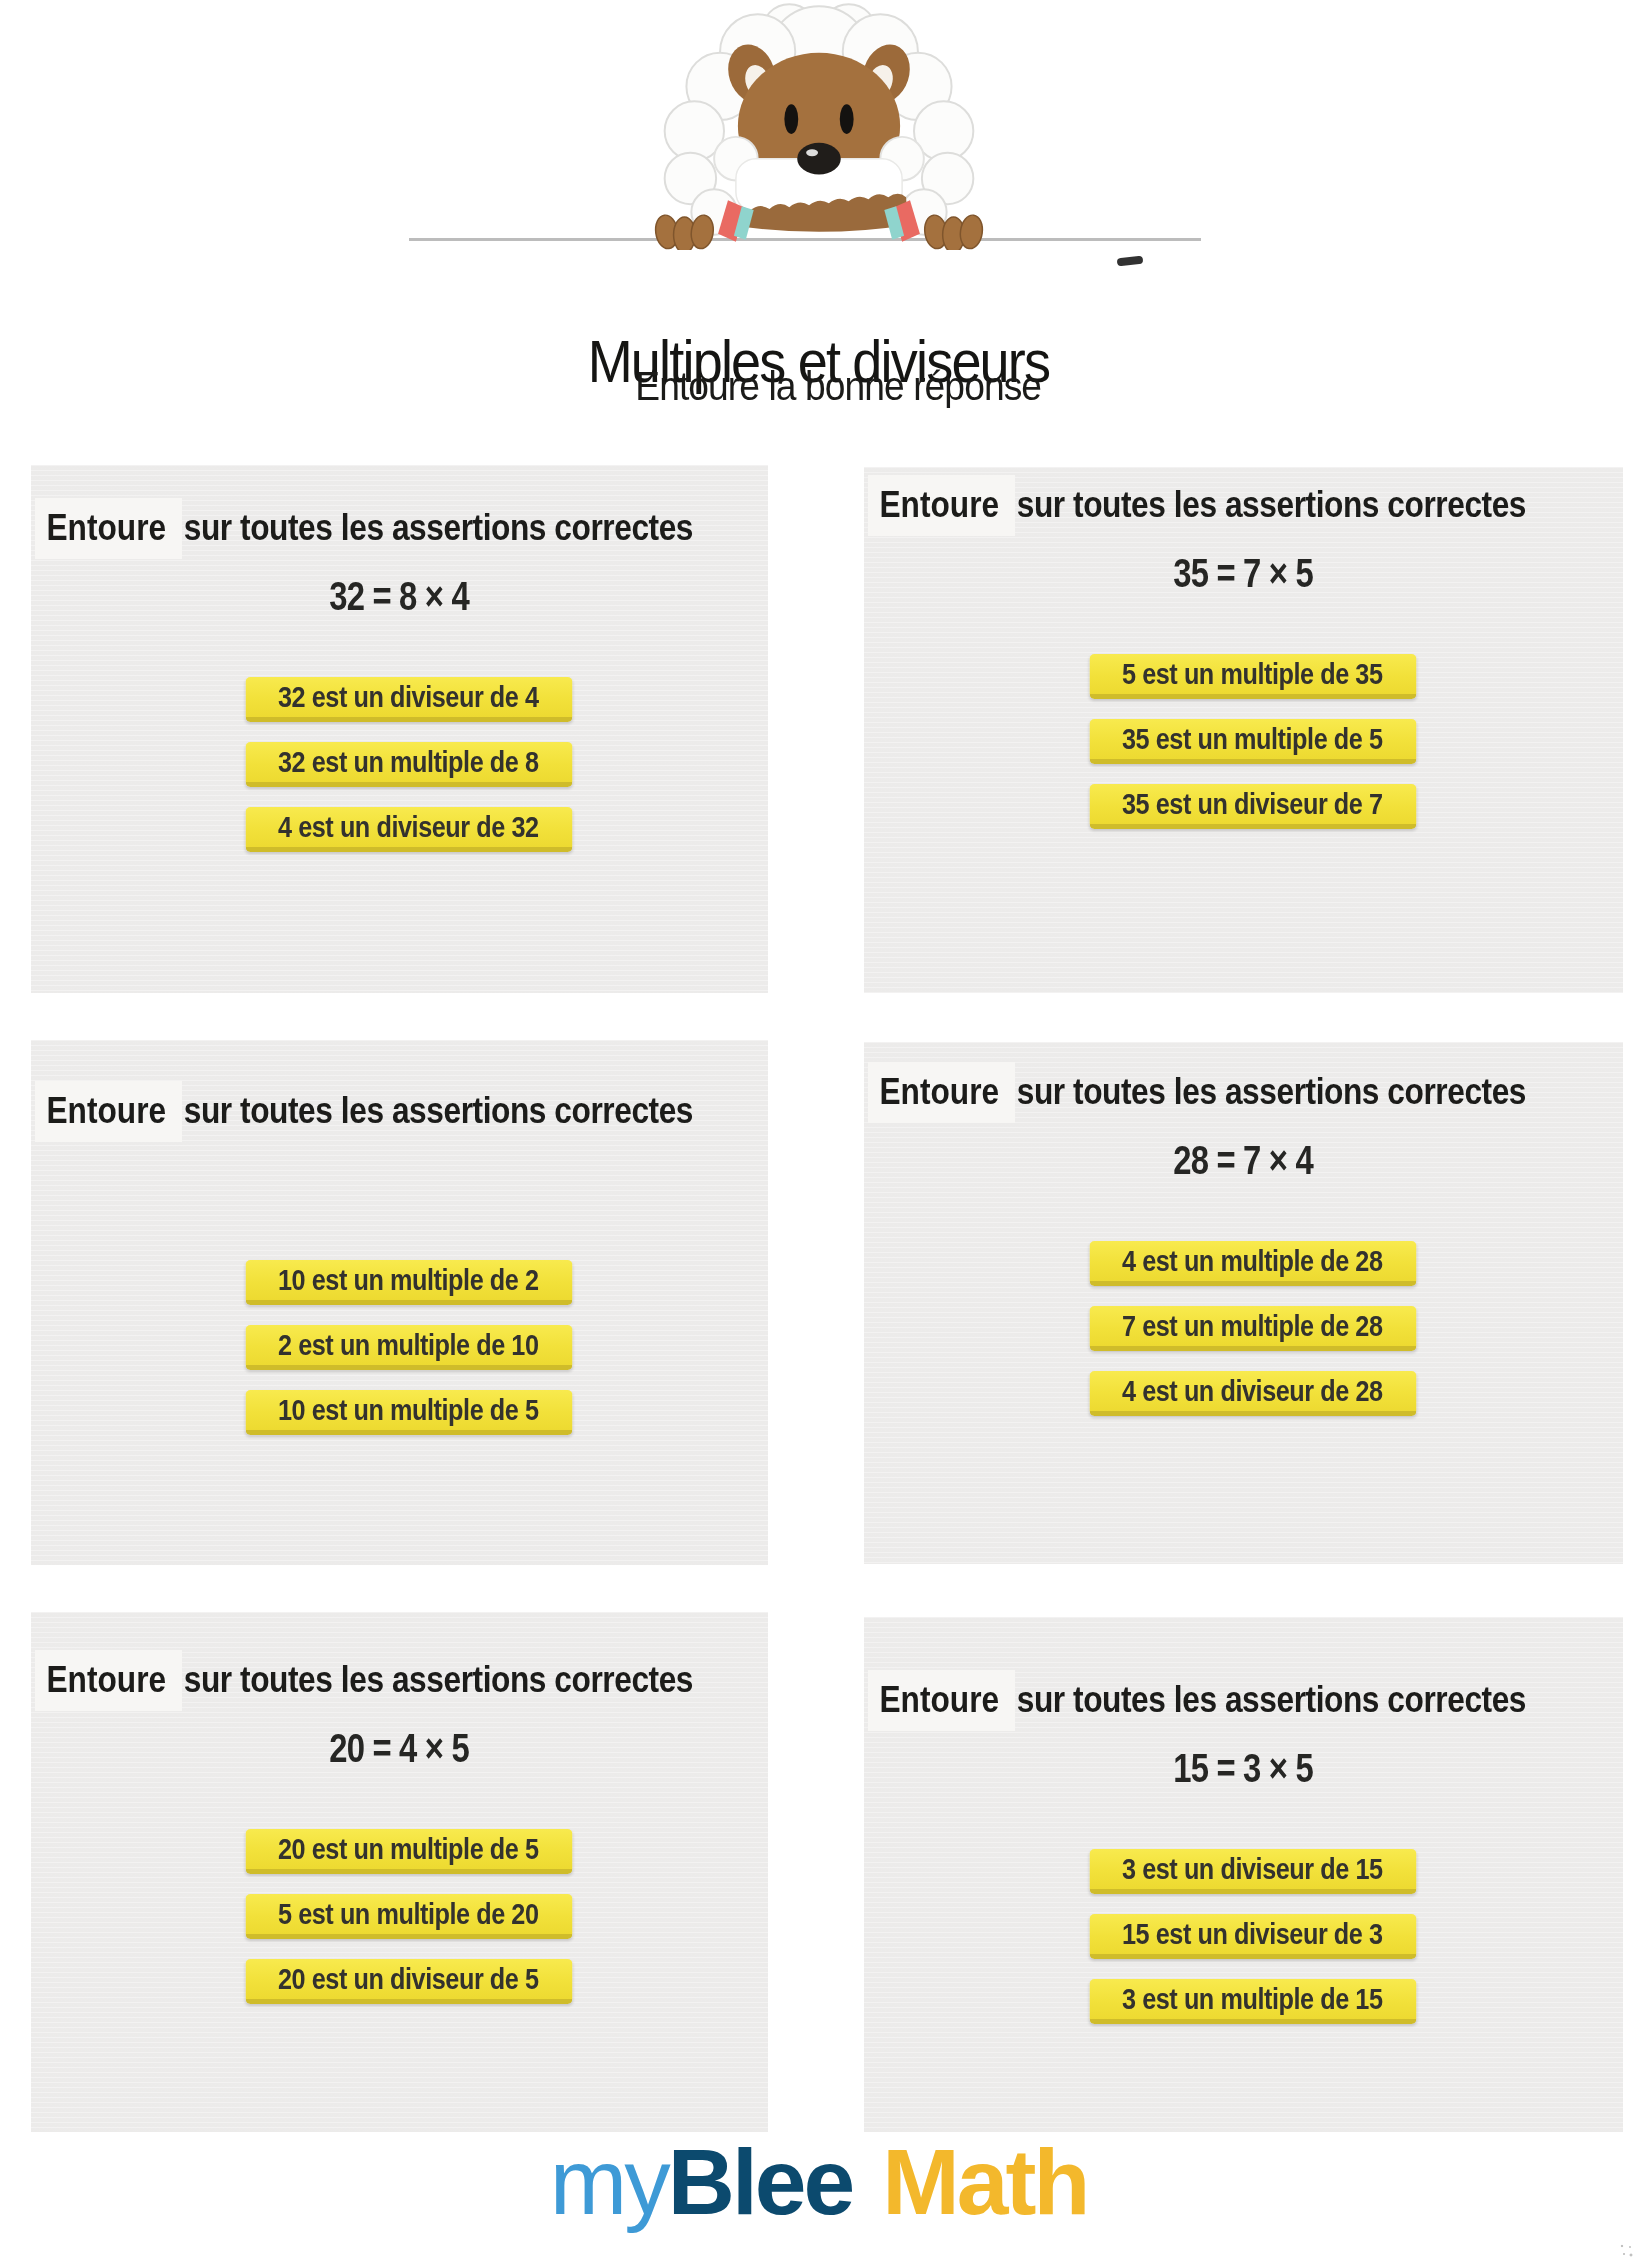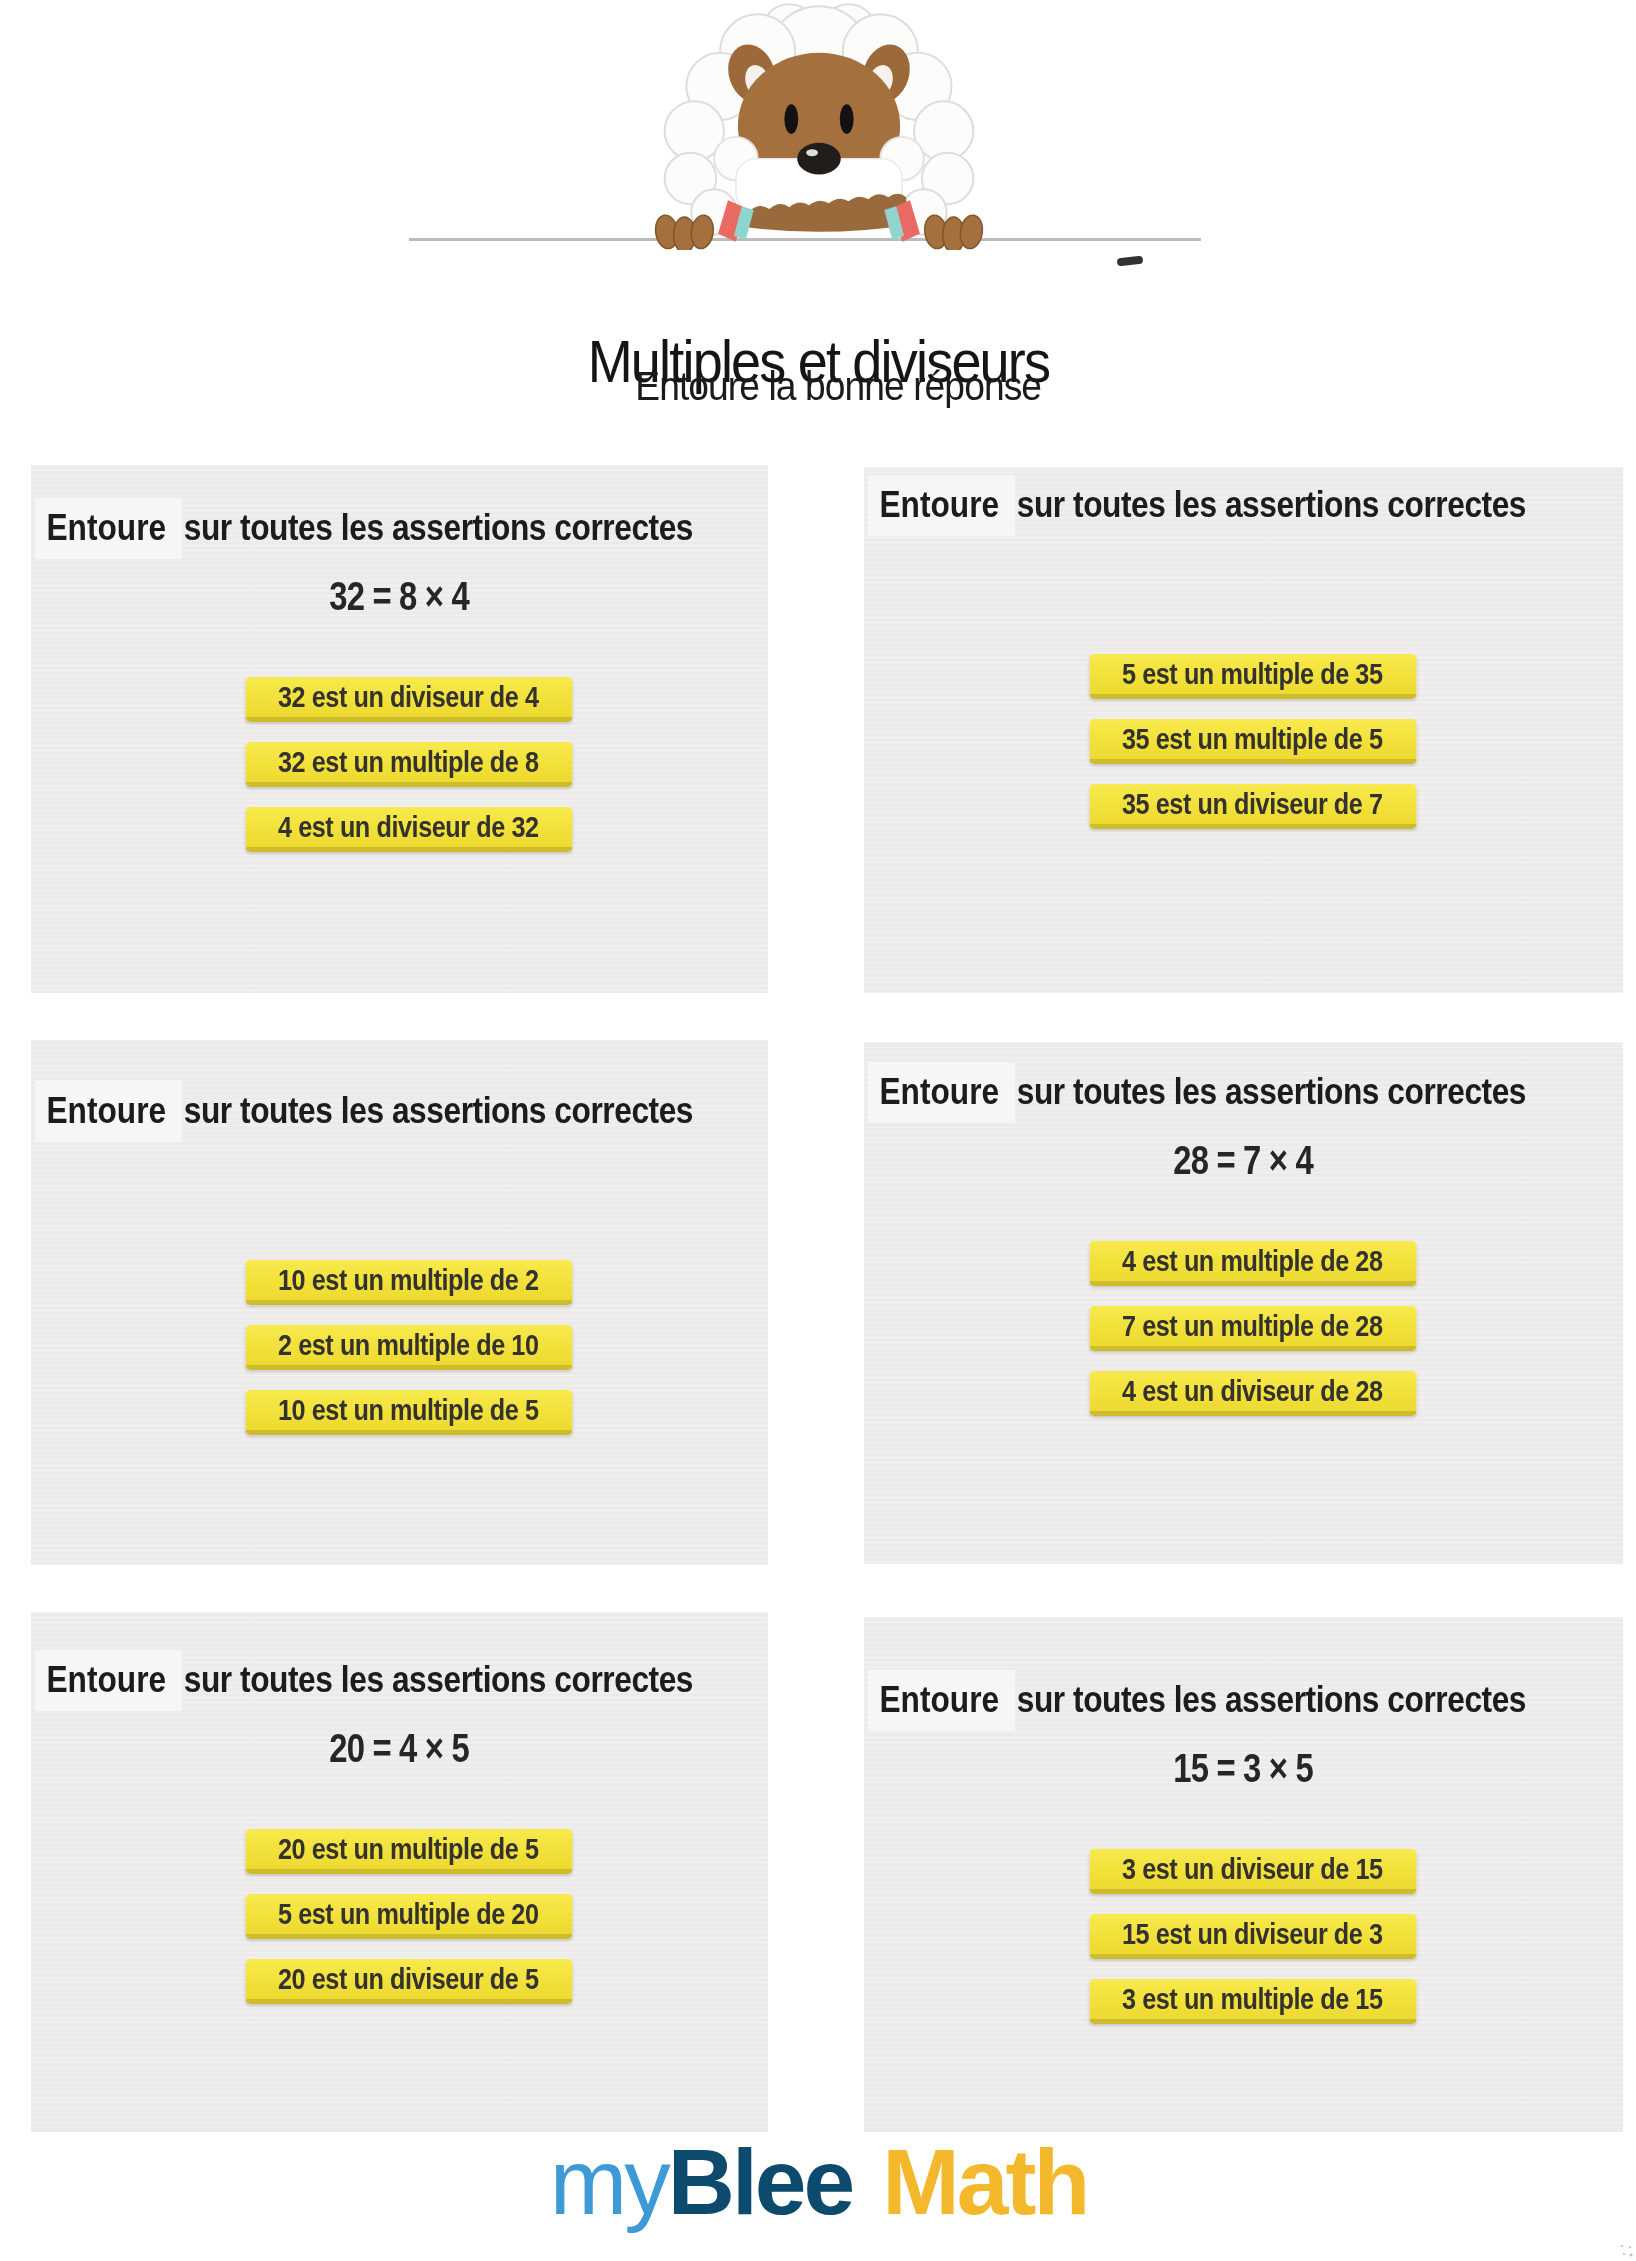--- a/index.html
+++ b/index.html
@@ -152,20 +152,21 @@
         <span>32 est un multiple de 8</span>
       </button>
     <button class="option">
         <span>4 est un diviseur de 32</span>
       </button>
   </div>
 </section>
 
 <section class="panel p2">
   <div class="instr"><span class="squeeze"><span class="chip">Entoure</span><span class="instr-rest">sur toutes les assertions correctes</span></span></div>
+  <div class="equation"><span>35 = 7 × 5</span></div>
   <div class="options">
     <button class="option">
         <span>5 est un multiple de 35</span>
       </button>
     <button class="option">
         <span>35 est un multiple de 5</span>
       </button>
     <button class="option">
         <span>35 est un diviseur de 7</span>
       </button>

